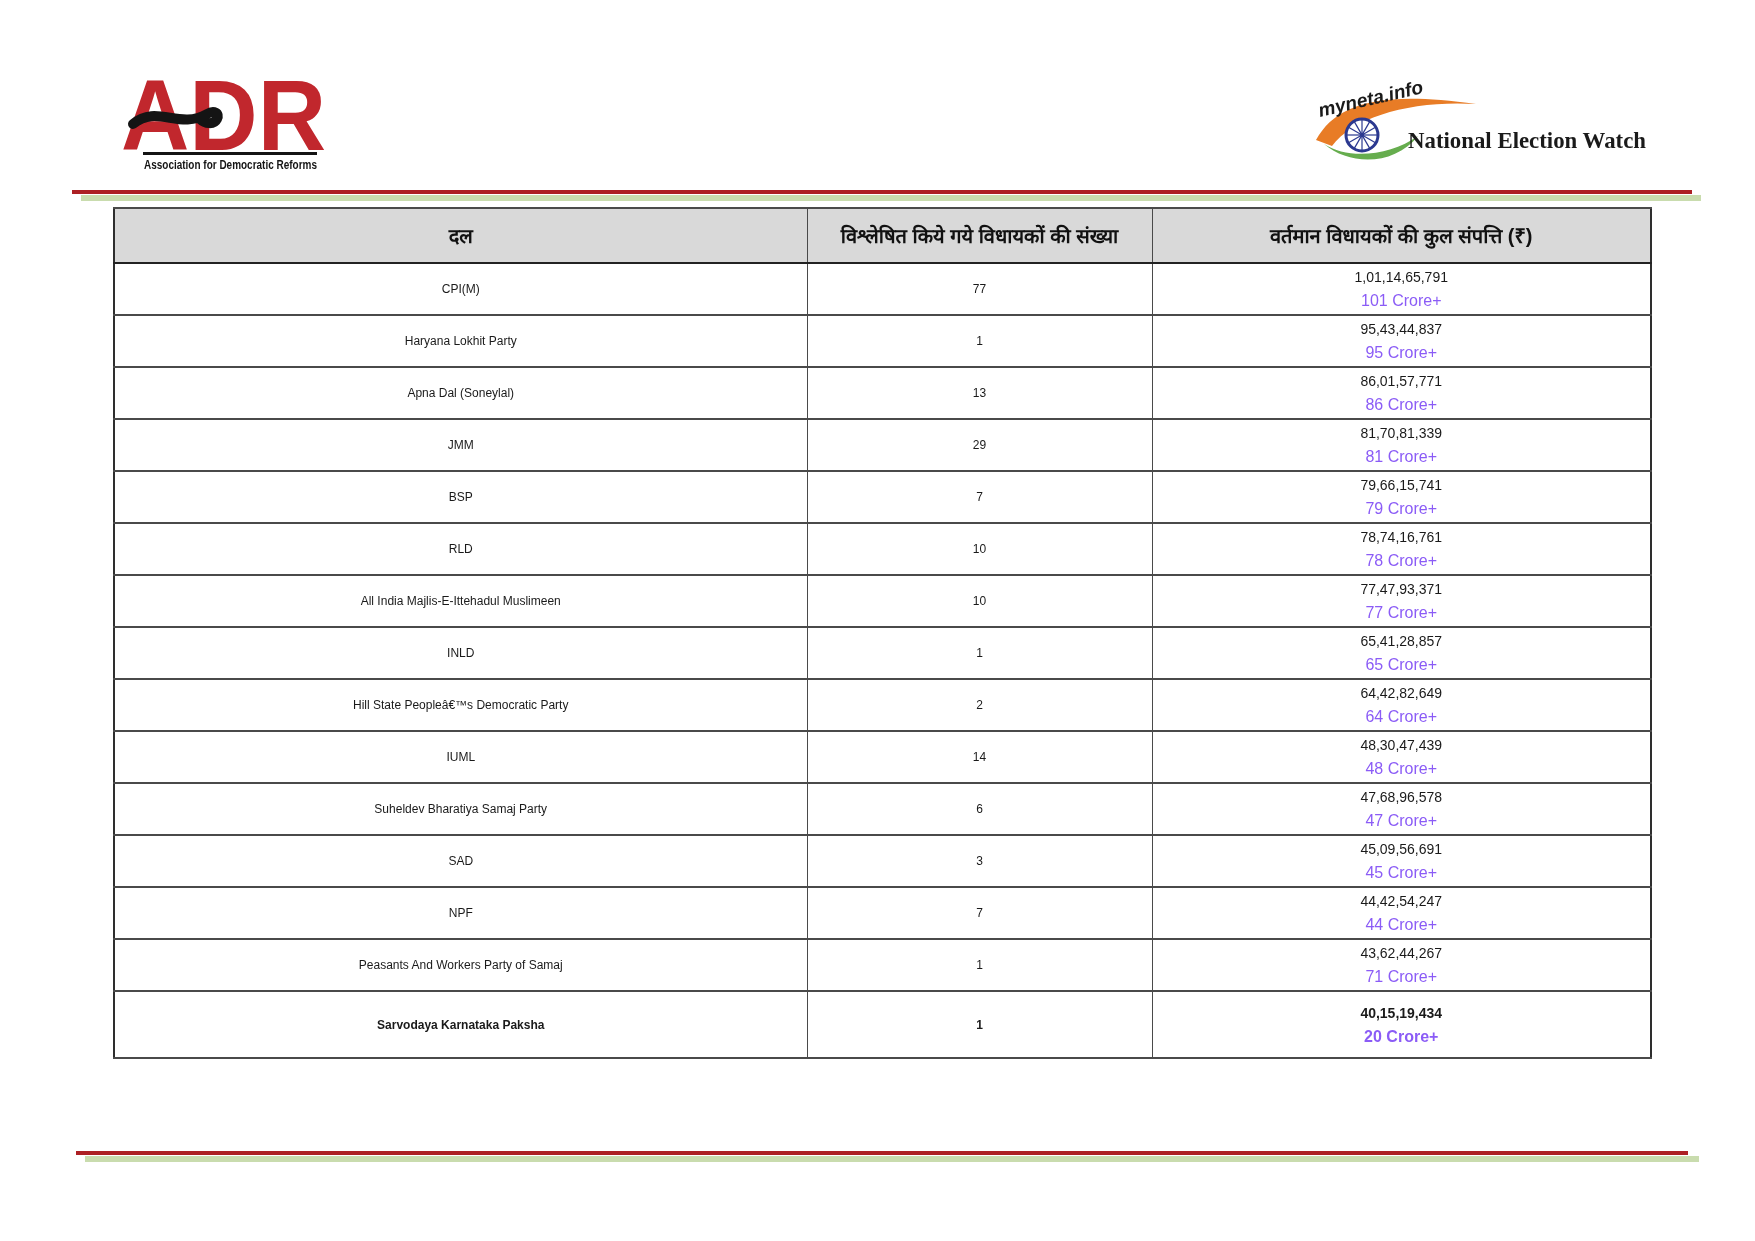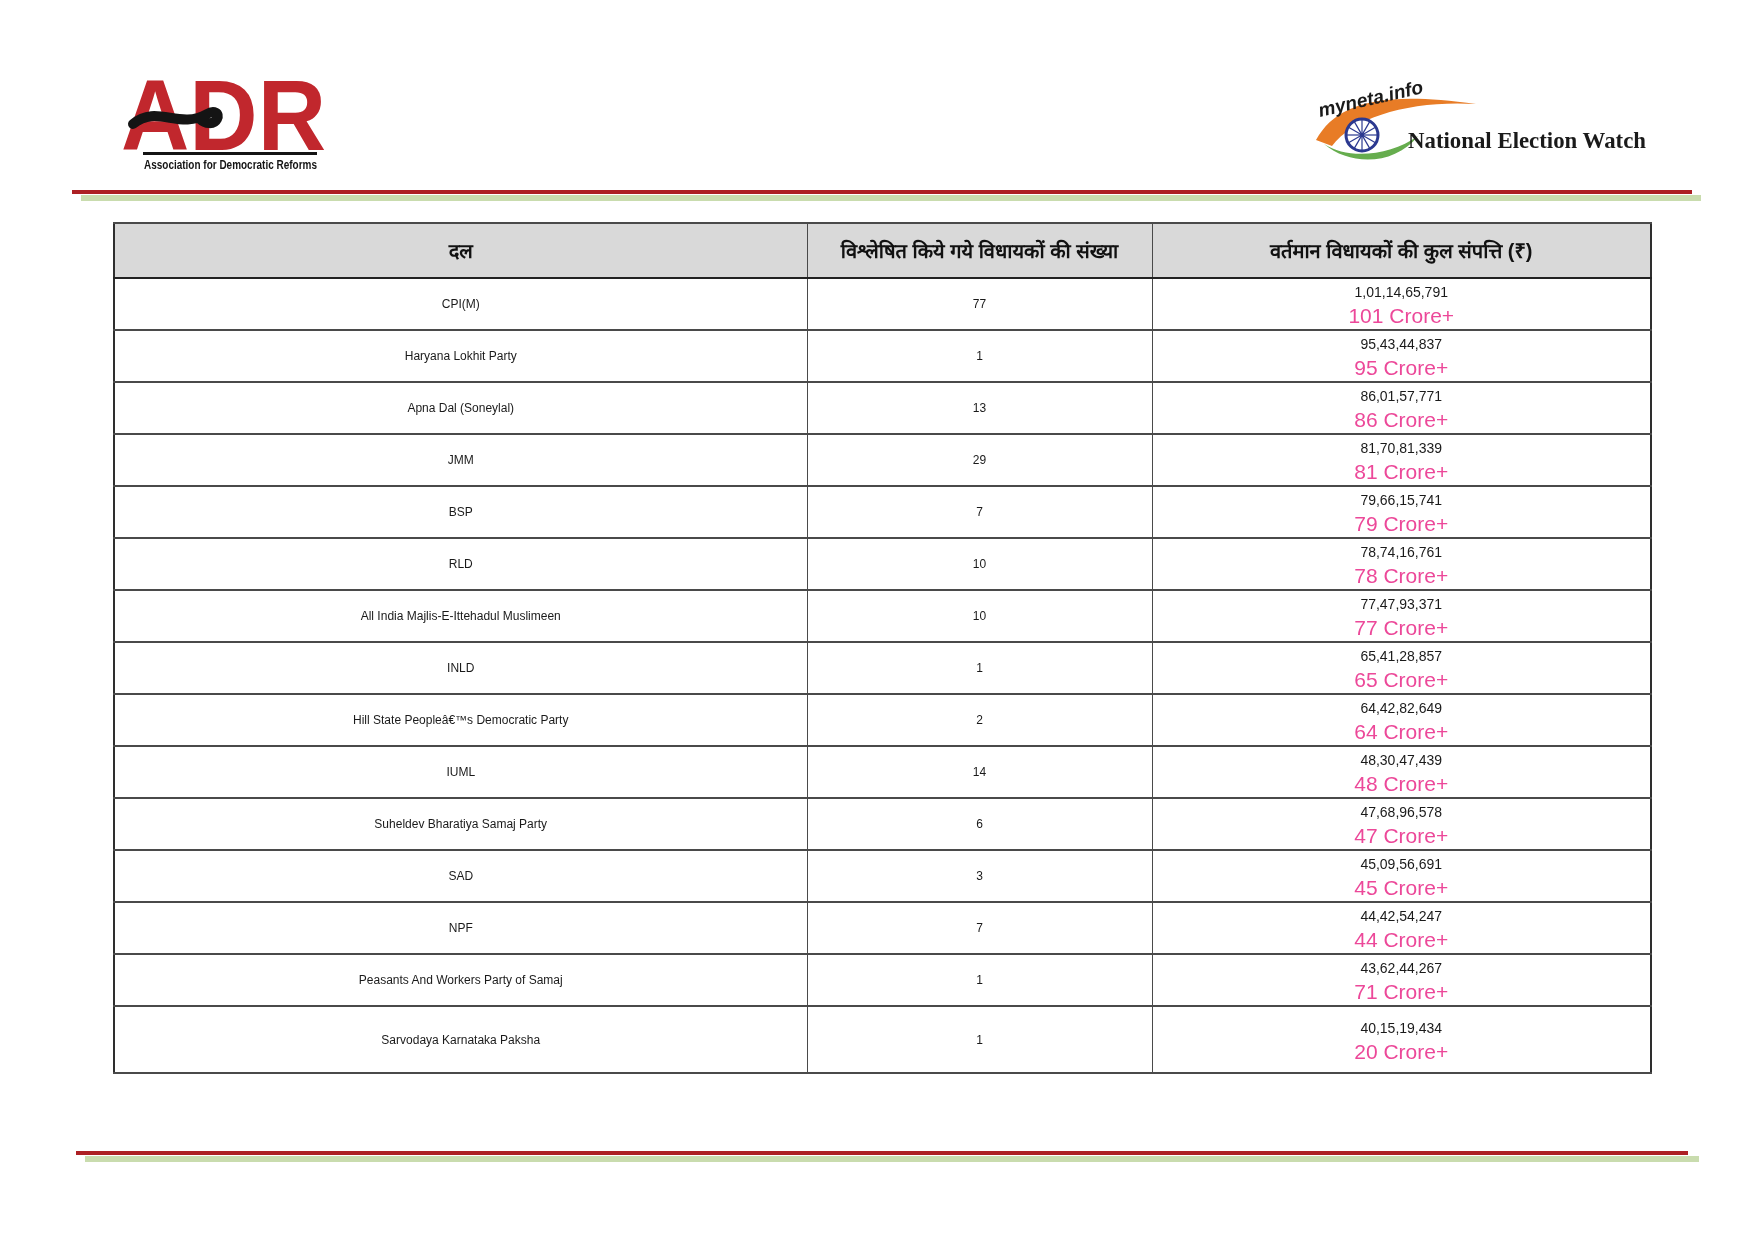--- a/index.html
+++ b/index.html
@@ -13,34 +13,34 @@
   
   .rule{position:absolute;}
   .rule-red{background:#ad2024;height:4px;}
   .rule-green{background:#c9dcae;height:6px;}
   .rule-top-red{left:72px;top:190px;width:1620px;}
   .rule-top-green{left:81px;top:195px;width:1620px;}
   .rule-bot-red{left:76px;top:1151px;width:1612px;}
   .rule-bot-green{left:85px;top:1156px;width:1614px;}
 
   
-  .tbl-wrap{position:absolute;left:113px;top:222px;width:1226px;}
+  .tbl-wrap{position:absolute;left:113px;top:207px;width:1226px;}
   table.parties{border-collapse:collapse;width:1537px;table-layout:fixed;
     border:2px solid #2e2e2e;}
   table.parties th, table.parties td{
     border:1px solid #4a4a4a;border-top-width:2px;border-bottom-width:2px;
     text-align:center;vertical-align:middle;padding:2px 8px;box-sizing:border-box;}
   table.parties thead th{
     background:#d9d9d9;height:55px;font-size:20px;font-weight:600;color:#111;
     border-bottom:2px solid #222;line-height:1.3;}
   table.parties tbody tr{height:52px;}
-  table.parties tbody tr:last-child{height:67px;}
+  table.parties tbody tr:last-child{height:67px;font-weight:bold;}
   td.party, td.count{font-size:12px;color:#1a1a1a;}
   td.assets .val{font-size:14px;color:#1a1a1a;line-height:22px;}
-  td.assets .crore{font-size:21px;color:#ec4899;line-height:22px;margin-top:2px;}
+  td.assets .crore{font-size:16px;color:#8b5cf6;line-height:22px;margin-top:2px;}
 </style>
 </head>
 <body>
 
 <div class="page">
 
   <div class="adr-logo">
     <svg width="224" height="118" viewBox="0 0 224 118">
       <text x="8" y="92" font-family="Liberation Sans, sans-serif" font-size="100" font-weight="bold" fill="#c1272d" textLength="205" lengthAdjust="spacingAndGlyphs">ADR</text>
       <path d="M20,66 C44,46 66,72 94,56 C101,52 107,55 104,61 C101,67 92,66 87,61" stroke="#141414" stroke-width="10" fill="none" stroke-linecap="round"></path>

